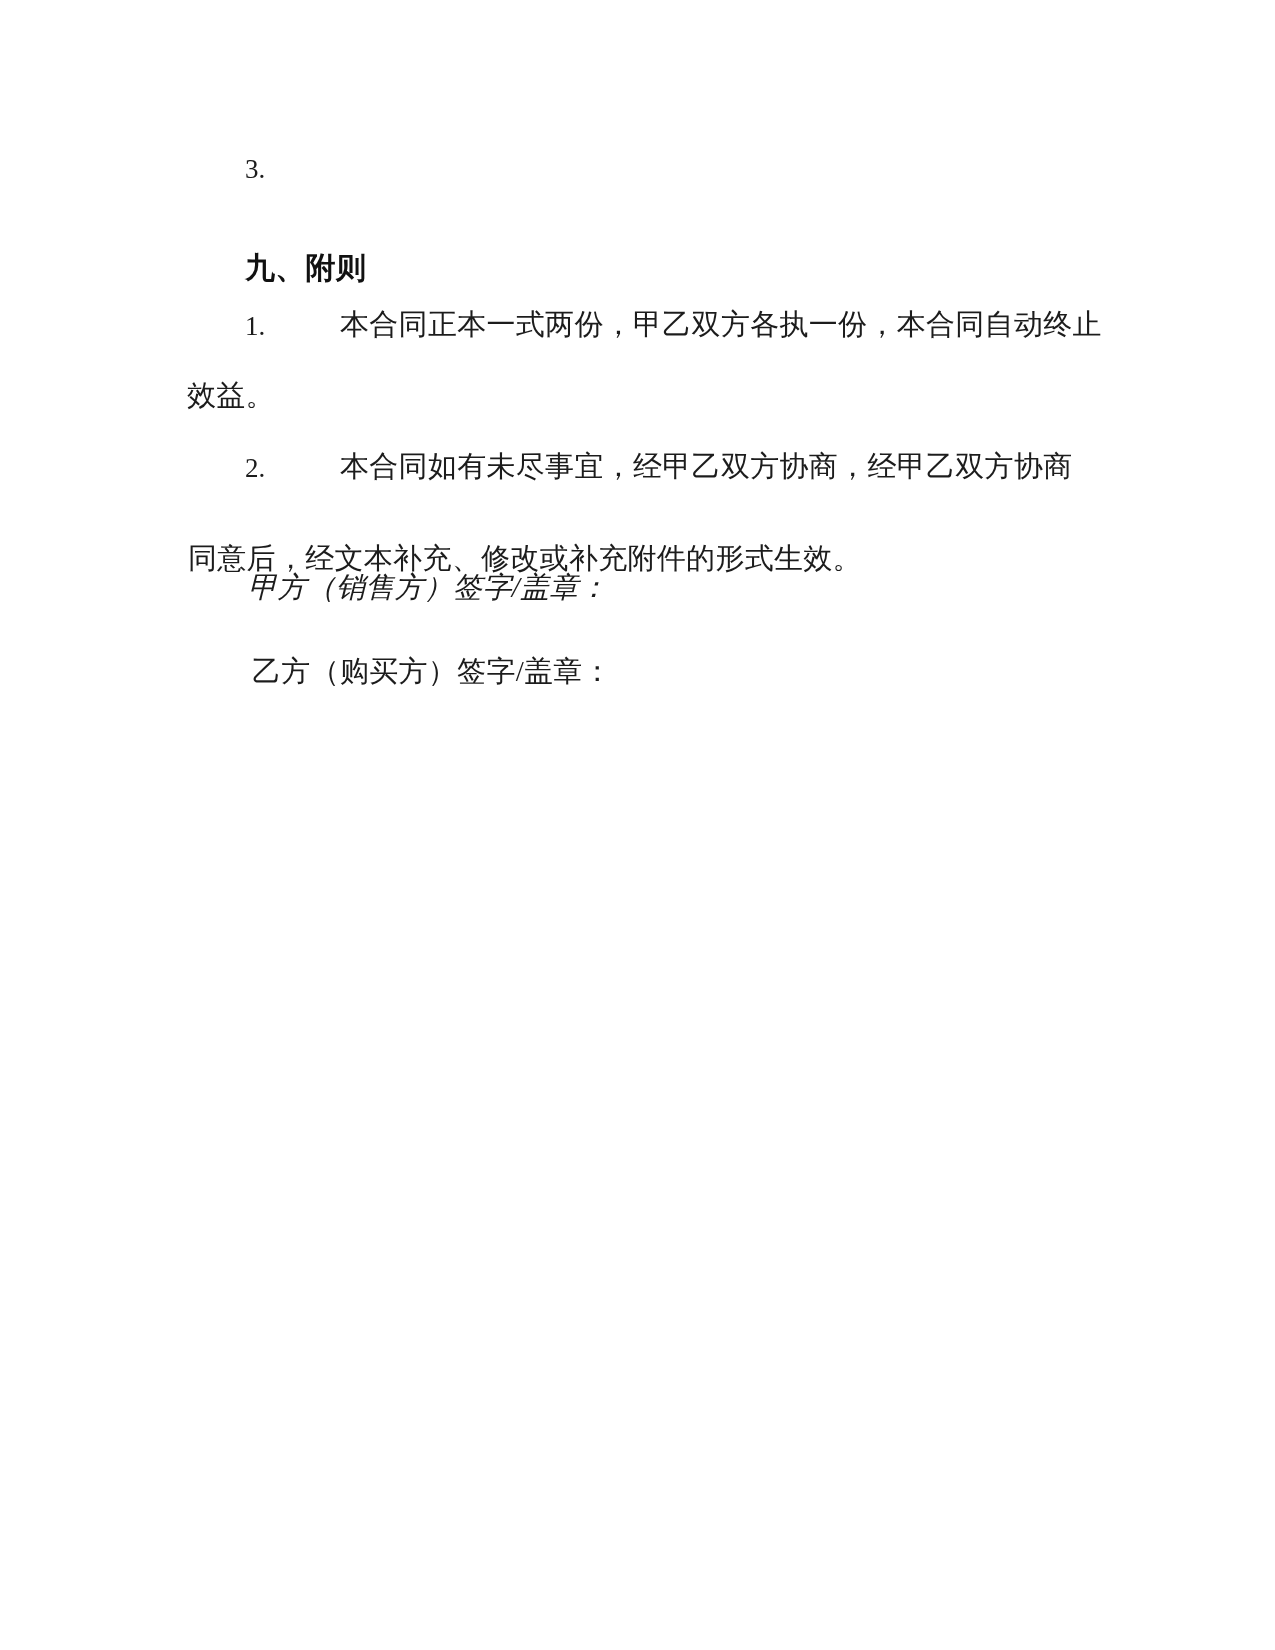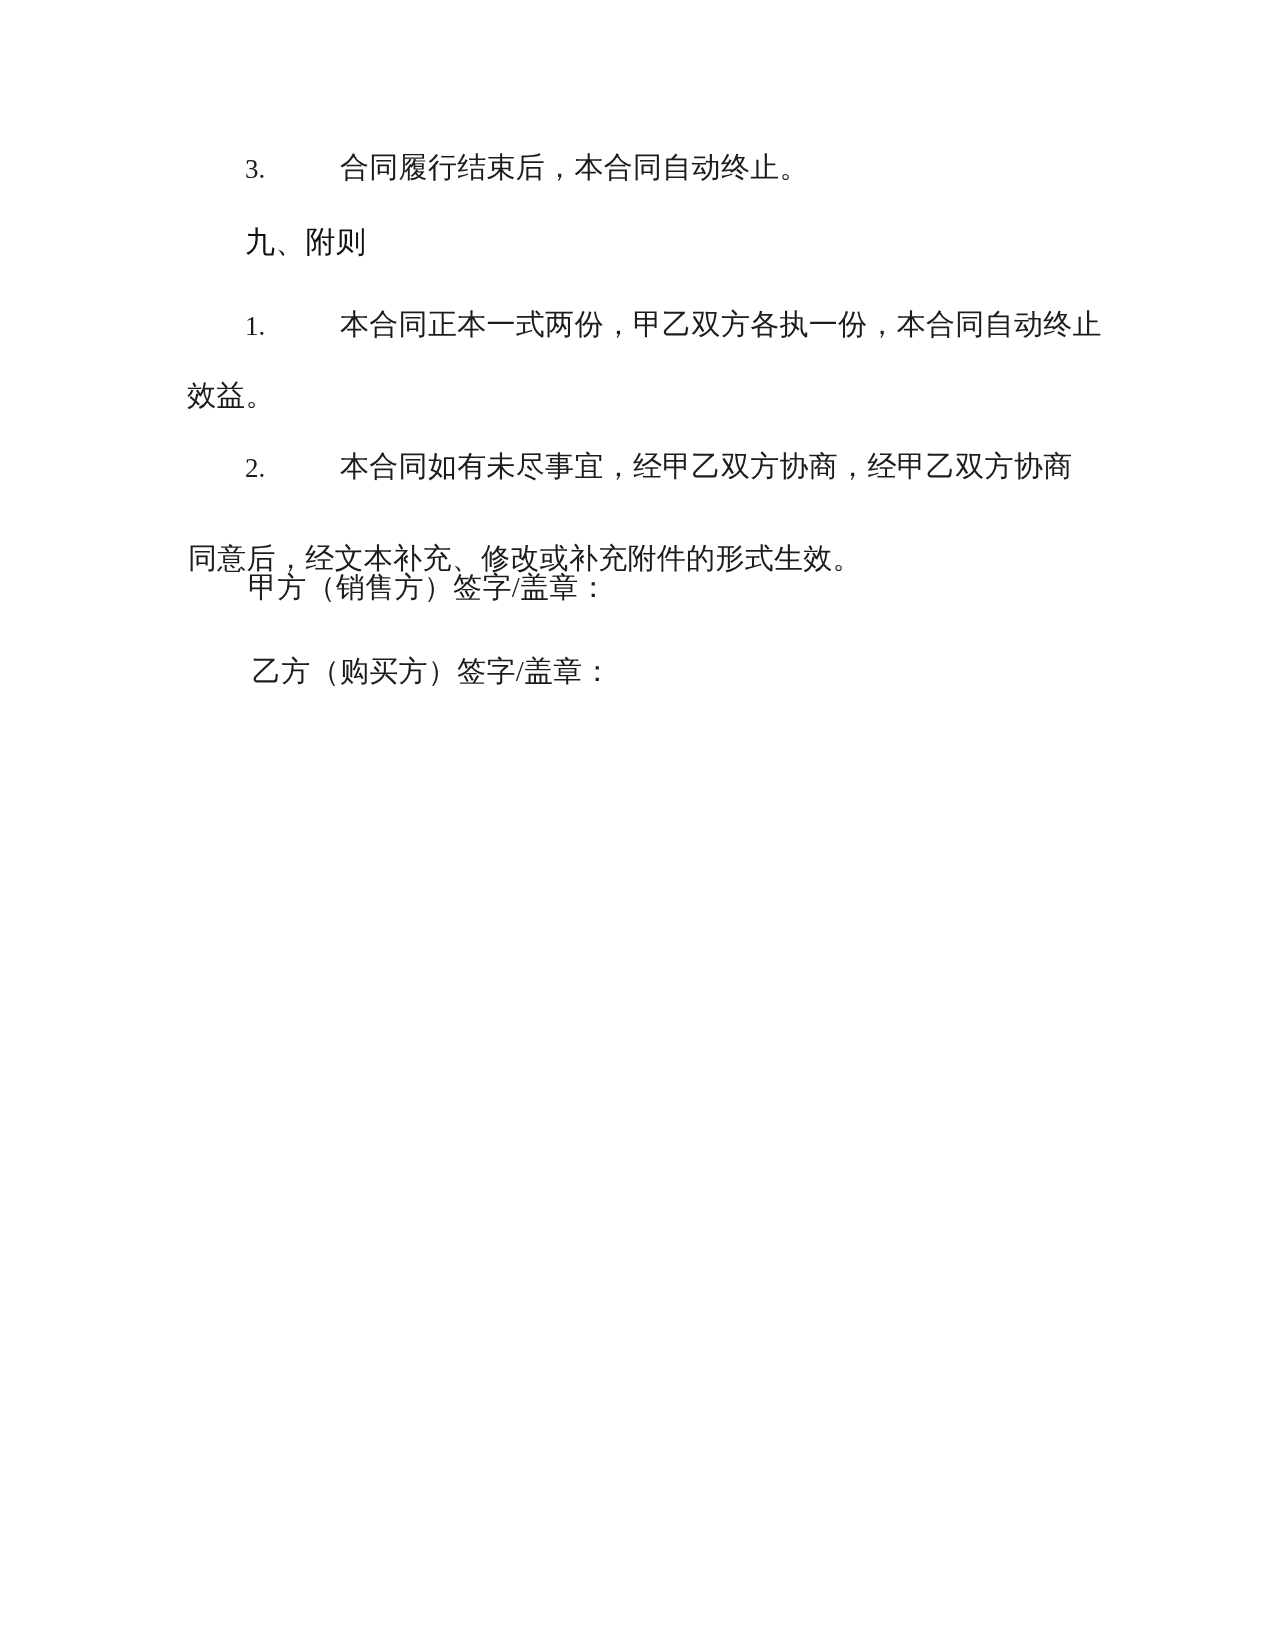--- a/index.html
+++ b/index.html
@@ -21,39 +21,39 @@
     letter-spacing: 0.3px;
     color: #1c1c1c;
     white-space: pre;
     font-family: "Liberation Serif", "DejaVu Serif", serif;
   }
   .num {
     font-size: 27px;
     letter-spacing: 0;
   }
   .heading {
-    font-weight: normal;
+    font-weight: bold;
     font-size: 30px;
     color: #111111;
+    margin-top: 26px;
   }
 </style>
 </head>
 <body>
 
 <div class="page">
 
   <span class="line num" style="left:245px; top:151px;">3.</span>
-  <span class="line" style="left:340px; top:149px;">合同履行结束后，本合同自动终止。</span>
 
   <span class="line heading" style="left:245px; top:224px;">九、附则</span>
 
   <span class="line num" style="left:245px; top:308px;">1.</span>
   <span class="line" style="left:340px; top:306px;">本合同正本一式两份，甲乙双方各执一份，本合同自动终止</span>
   <span class="line" style="left:187px; top:380px;font-family:Liberation Mono, monospace;">效益。</span>
 
   <span class="line num" style="left:245px; top:450px;">2.</span>
   <span class="line" style="left:340px; top:448px;">本合同如有未尽事宜，经甲乙双方协商，经甲乙双方协商</span>
   <span class="line" style="left:188px; top:496px;margin-top:44px;">同意后，经文本补充、修改或补充附件的形式生效。</span>
 
-  <span class="line" style="left:248px; top:569px;">甲方（销售方）签字/盖章：</span>
+  <span class="line" style="left:248px; top:569px;font-style:italic;">甲方（销售方）签字/盖章：</span>
   <span class="line" style="left:252px; top:653px;">乙方（购买方）签字/盖章：</span>
 
 </div>
 
 </body></html>

